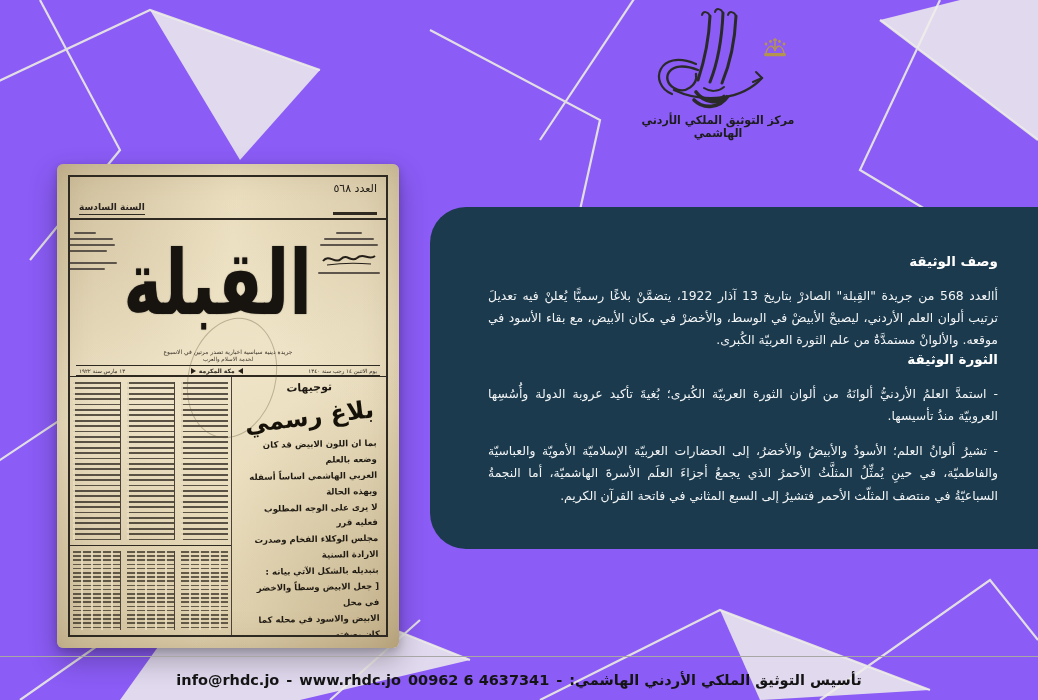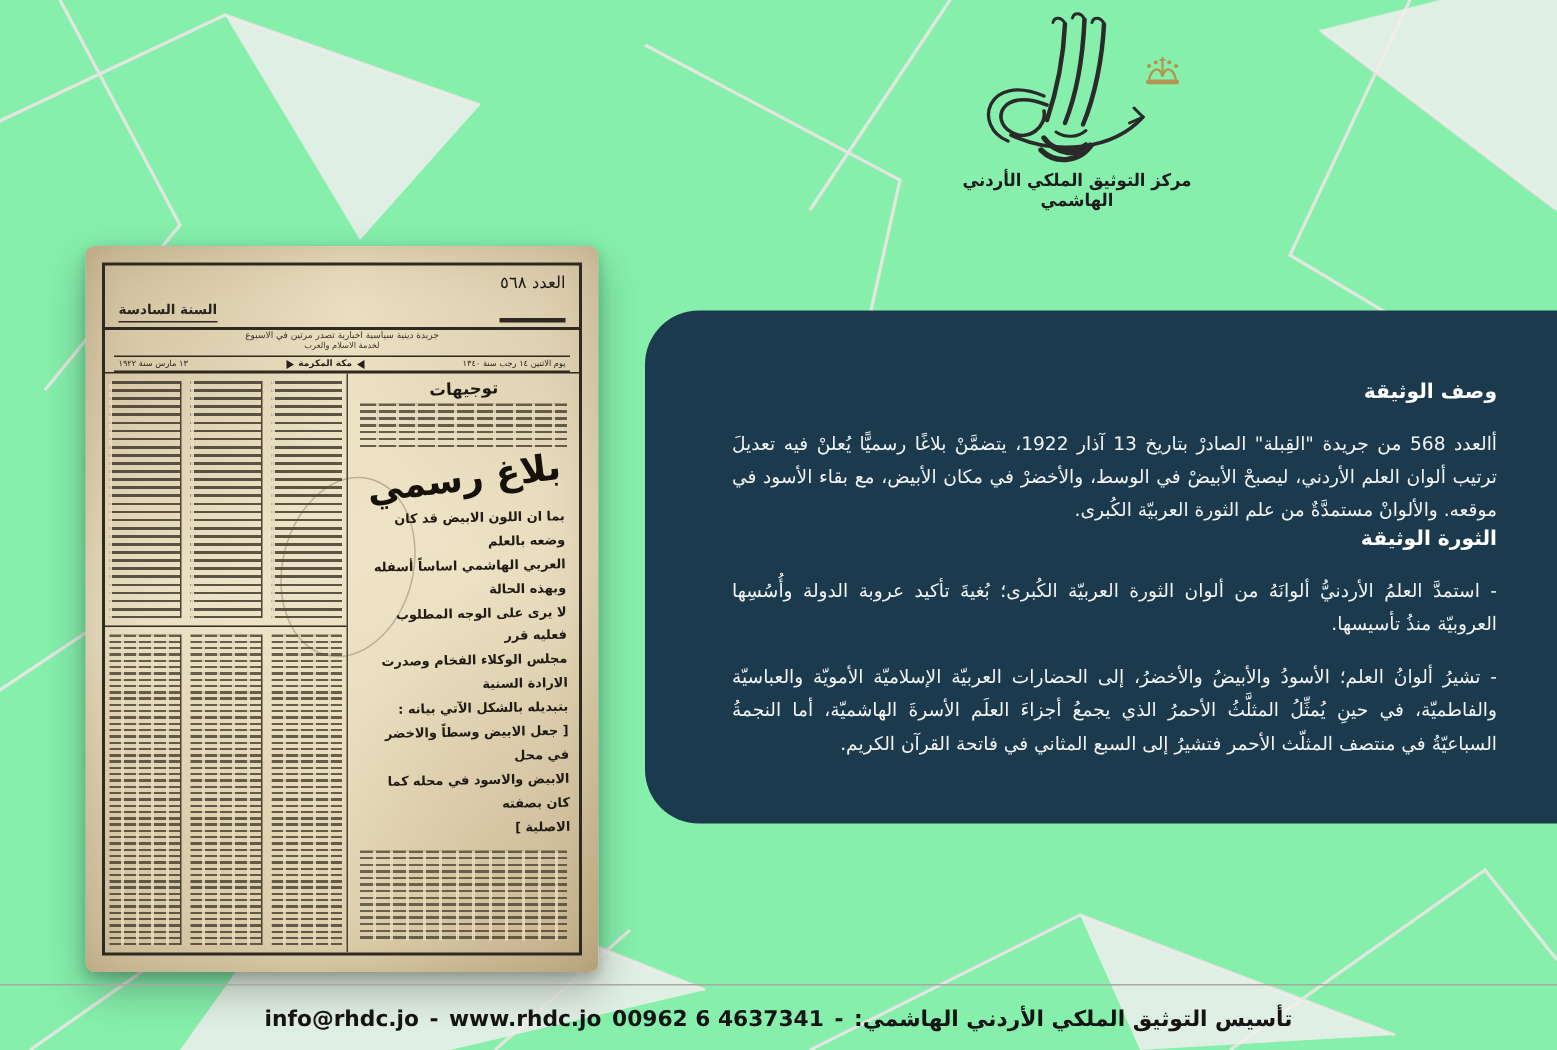--- a/index.html
+++ b/index.html
@@ -1,17 +1,17 @@
 <!DOCTYPE html>
 <html lang="ar"><head>
 <meta charset="utf-8">
 <style>
   html,body{margin:0;padding:0;}
   body{font-family:"DejaVu Sans", sans-serif;}
-  .stage{position:relative;width:1038px;height:700px;background:#86efac;overflow:hidden;}
+  .stage{position:relative;width:1038px;height:700px;background:#8b5cf6;overflow:hidden;}
   .bgpattern{position:absolute;inset:0;z-index:0;}
   
   .logo{position:absolute;top:8px;left:638px;width:160px;z-index:2;text-align:center;}
   .tughra-wrap{position:relative;width:160px;height:102px;}
   .crown{position:absolute;top:28px;left:122px;}
   .logo-name{margin-top:4px;font-size:11px;font-weight:bold;color:#1c1c1c;letter-spacing:-0.3px;transform:scaleY(1.05);}
   
   .paper{position:absolute;left:57px;top:164px;width:342px;height:484px;z-index:2;border-radius:6px;
     padding:11px;box-sizing:border-box;direction:rtl;
     background:
@@ -143,20 +143,43 @@
   </div>
 
   <div class="paper">
     <div class="frame">
 
       <div class="np-header">
         <span class="np-issue">العدد ٥٦٨</span>
         <span class="np-year">السنة السادسة</span>
       </div>
 
+      <div class="masthead-row">
+        <div class="mast-side">
+          <div class="bar" style="width:26px"></div>
+          <div class="bar" style="width:50px"></div>
+          <div class="bar" style="width:58px"></div>
+          <svg width="56" height="18" viewBox="0 0 56 18">
+            <path d="M2,11 C8,3 14,15 20,9 C26,3 30,13 36,8 C42,2 48,11 54,6" stroke="#241f18" fill="none" stroke-width="2"></path>
+            <path d="M6,15 C20,13 38,13 50,14" stroke="#241f18" fill="none" stroke-width="1.2"></path>
+          </svg>
+          <div class="bar" style="width:62px"></div>
+        </div>
+        <div class="mast-title">
+          <span>القبلة</span>
+        </div>
+        <div class="mast-side">
+          <div class="bar" style="width:22px"></div>
+          <div class="bar" style="width:56px"></div>
+          <div class="bar" style="width:60px"></div>
+          <div class="bar" style="width:44px"></div>
+          <div class="bar" style="width:64px;margin-top:6px"></div>
+          <div class="bar" style="width:40px"></div>
+        </div>
+      </div>
 
       <div class="np-subtitle">
         <div class="np-sub1">جريدة دينية سياسية اخبارية تصدر مرتين في الاسبوع</div>
         <div class="np-sub2">لخدمة الاسلام والعرب</div>
       </div>
 
       <div class="rules-row">
         <span class="np-date">يوم الاثنين ١٤ رجب سنة ١٣٤٠</span>
         <span class="np-place">
           <span class="tri tri-r"></span>

